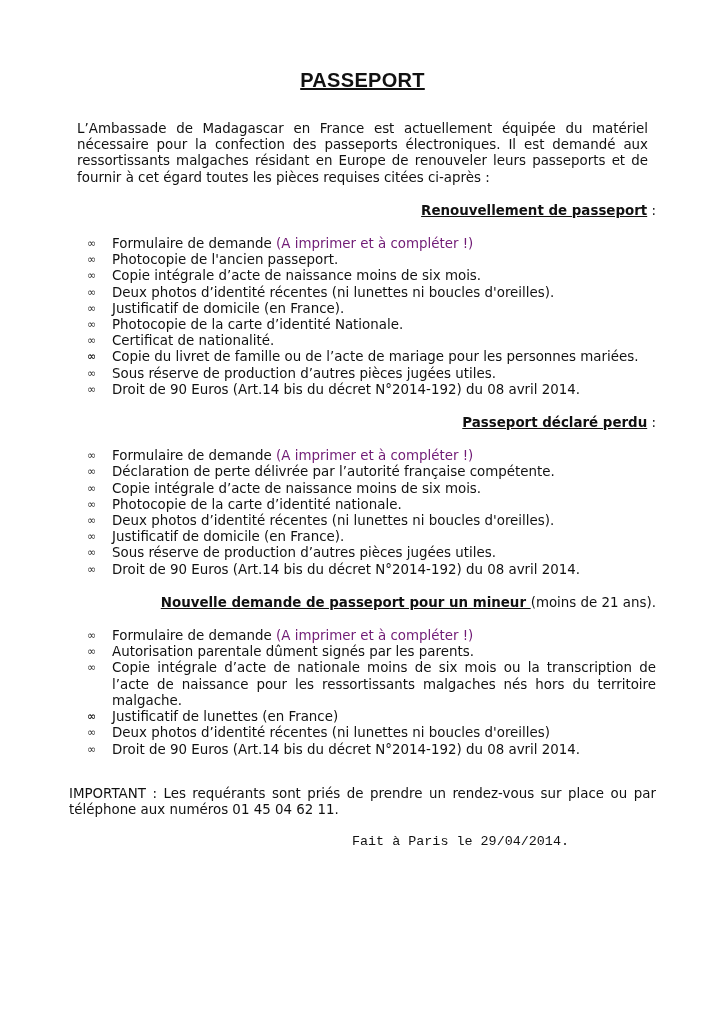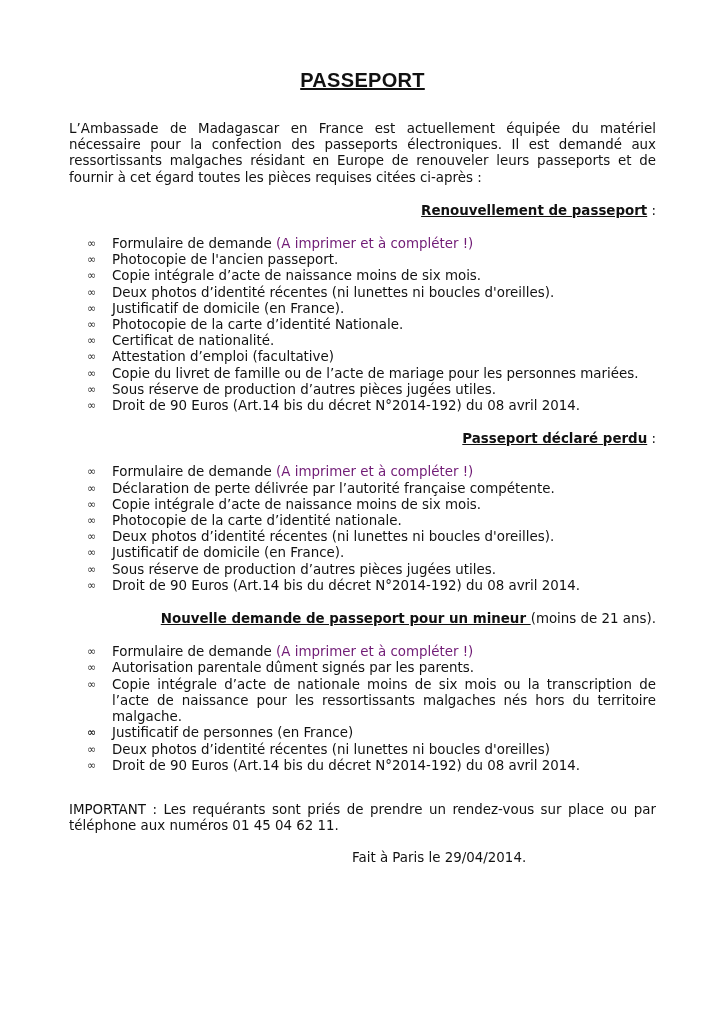--- a/index.html
+++ b/index.html
@@ -6,51 +6,51 @@
     body {
       width: 724px; height: 1024px; position: relative; overflow: hidden;
       font-family: "DejaVu Sans", sans-serif; color: #111;
     }
     .page { position: absolute; left: 69px; top: 68px; width: 587px; font-size: 13.4px; line-height: 16.2px; }
     .title {
       text-align: center; font-family: "Liberation Sans", sans-serif; font-weight: bold;
       font-size: 20px; text-decoration: underline; letter-spacing: 0.3px;
       margin: 0 0 29px 0; line-height: 24px;
     }
-    .intro { text-align: justify; margin: 0; }
+    .intro { text-align: justify; margin: 8px; }
     .section-heading { margin: 17px 0 0 0; text-align: right; }
     .section-heading .h { font-weight: bold; text-decoration: underline; }
     ul.items { list-style: none; margin: 17px 0 0 0; padding: 0; }
     ul.items li { position: relative; padding-left: 43px; text-align: justify; }
     ul.items li .bullet {
       position: absolute; left: 18px; top: 0; font-size: 11px; color: #333;
     }
     .muted { color: #701a75; }
     .important { text-align: justify; margin: 28px 0 0 0; }
-    .signature { margin: 16px 0 0 283px; }
+    .signature { margin: 16px 0 0 283px; font-family: Liberation Mono, monospace; }
   </style>
 </head>
 <body>
 
 <div class="page">
   <div class="title">PASSEPORT</div>
   <p class="intro">L’Ambassade de Madagascar en France est actuellement équipée du matériel nécessaire pour la confection des passeports électroniques. Il est demandé aux ressortissants malgaches résidant en Europe de renouveler leurs passeports et de fournir à cet égard toutes les pièces requises citées ci-après :</p>
 
   <p class="section-heading">
     <span class="h">Renouvellement de passeport</span><span> :</span>
   </p>
   <ul class="items">
     <li><span class="bullet">∞</span><span>Formulaire de demande </span><span class="muted">(A imprimer et à compléter !)</span></li>
     <li><span class="bullet">∞</span><span>Photocopie de l'ancien passeport.</span></li>
     <li><span class="bullet">∞</span><span>Copie intégrale d’acte de naissance moins de six mois.</span></li>
     <li><span class="bullet">∞</span><span>Deux photos d’identité récentes (ni lunettes ni boucles d'oreilles).</span></li>
     <li><span class="bullet">∞</span><span>Justificatif de domicile (en France).</span></li>
     <li><span class="bullet">∞</span><span>Photocopie de la carte d’identité Nationale.</span></li>
     <li><span class="bullet">∞</span><span>Certificat de nationalité.</span></li>
-    <li><span class="bullet">∞</span><span>Attestation d’emploi (facultative)</span></li>
+    <li><span class="bullet">∞</span></li>
     <li><span class="bullet">∞</span><span>Copie du livret de famille ou de l’acte de mariage pour les personnes mariées.</span></li>
     <li><span class="bullet">∞</span><span>Sous réserve de production d’autres pièces jugées utiles.</span></li>
     <li><span class="bullet">∞</span><span>Droit de 90 Euros (Art.14 bis du décret N°2014-192)  du 08 avril 2014.</span></li>
   </ul>
 
   <p class="section-heading">
     <span class="h">Passeport déclaré perdu</span><span> :</span>
   </p>
   <ul class="items">
     <li><span class="bullet">∞</span><span>Formulaire de demande </span><span class="muted">(A imprimer et à compléter !)</span></li>
@@ -64,20 +64,20 @@
   </ul>
 
   <p class="section-heading">
     <span class="h">Nouvelle demande de passeport pour un mineur </span><span>(moins de 21 ans).</span>
   </p>
   <ul class="items">
     <li><span class="bullet">∞</span><span>Formulaire de demande </span><span class="muted">(A imprimer et à compléter !)</span></li>
     <li><span class="bullet">∞</span><span>Autorisation parentale dûment signés par les parents.</span></li>
     <li><span class="bullet">∞</span><span> Copie intégrale d’acte de nationale moins de six mois ou la transcription de l’acte de naissance pour les ressortissants malgaches nés hors du territoire malgache.</span></li>
     <li><span class="bullet">∞</span></li>
-    <li><span class="bullet">∞</span><span>Justificatif de personnes (en France)</span></li>
+    <li><span class="bullet">∞</span><span>Justificatif de lunettes (en France)</span></li>
     <li><span class="bullet">∞</span><span>Deux photos d’identité récentes (ni lunettes ni boucles d'oreilles)</span></li>
     <li><span class="bullet">∞</span><span>Droit de 90 Euros (Art.14 bis du décret N°2014-192)  du 08 avril 2014.</span></li>
   </ul>
 
   <p class="important">IMPORTANT : Les requérants sont priés de prendre un rendez-vous sur place ou par téléphone aux numéros 01 45 04 62 11.</p>
   <p class="signature">Fait à Paris le 29/04/2014.</p>
 </div>
 
 </body></html>

